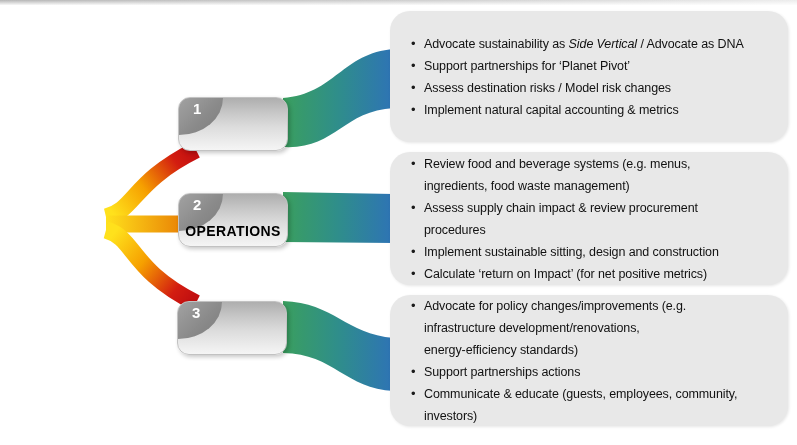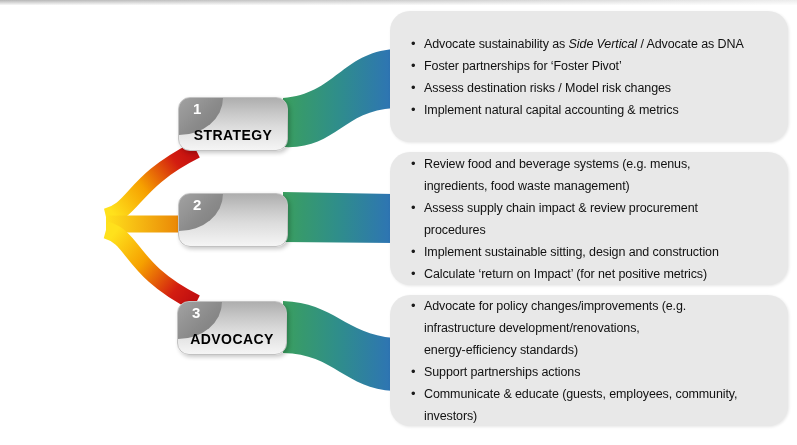--- a/index.html
+++ b/index.html
@@ -110,45 +110,44 @@
     <path d="M283,98 C335,94 342,53 394,49 L394,108 C342,111 335,150 283,147 Z" fill="url(#gb)"></path>
     <path d="M283,192 L394,194 L394,243 L283,242 Z" fill="url(#gb)"></path>
     <path d="M283,301 C335,303 345,334 394,338 L394,391 C345,389 335,354 283,353 Z" fill="url(#gb)"></path>
   </svg>
 
 
   <div class="node n1">
     <div class="badge">
       <span class="num">1</span>
     </div>
-    <div class="label">STRATEGY</div>
   </div>
 
   <div class="node n2">
     <div class="badge">
       <span class="num">2</span>
     </div>
+    <div class="label">OPERATIONS</div>
   </div>
 
   <div class="node n3">
     <div class="badge">
       <span class="num">3</span>
     </div>
-    <div class="label">ADVOCACY</div>
   </div>
 
   <div class="tbox b1">
     <ul>
         <li>
           <span class="blt">•</span>
           <span class="btx"><span>Advocate sustainability as </span><span class="it">Side Vertical</span><span> / Advocate as DNA</span></span>
         </li>
         <li>
           <span class="blt">•</span>
-          <span class="btx"><span>Foster partnerships for ‘Foster Pivot’</span></span>
+          <span class="btx"><span>Support partnerships for ‘Planet Pivot’</span></span>
         </li>
         <li>
           <span class="blt">•</span>
           <span class="btx"><span>Assess destination risks / Model risk changes</span></span>
         </li>
         <li>
           <span class="blt">•</span>
           <span class="btx"><span>Implement natural capital accounting &amp; metrics</span></span>
         </li>
       </ul>

